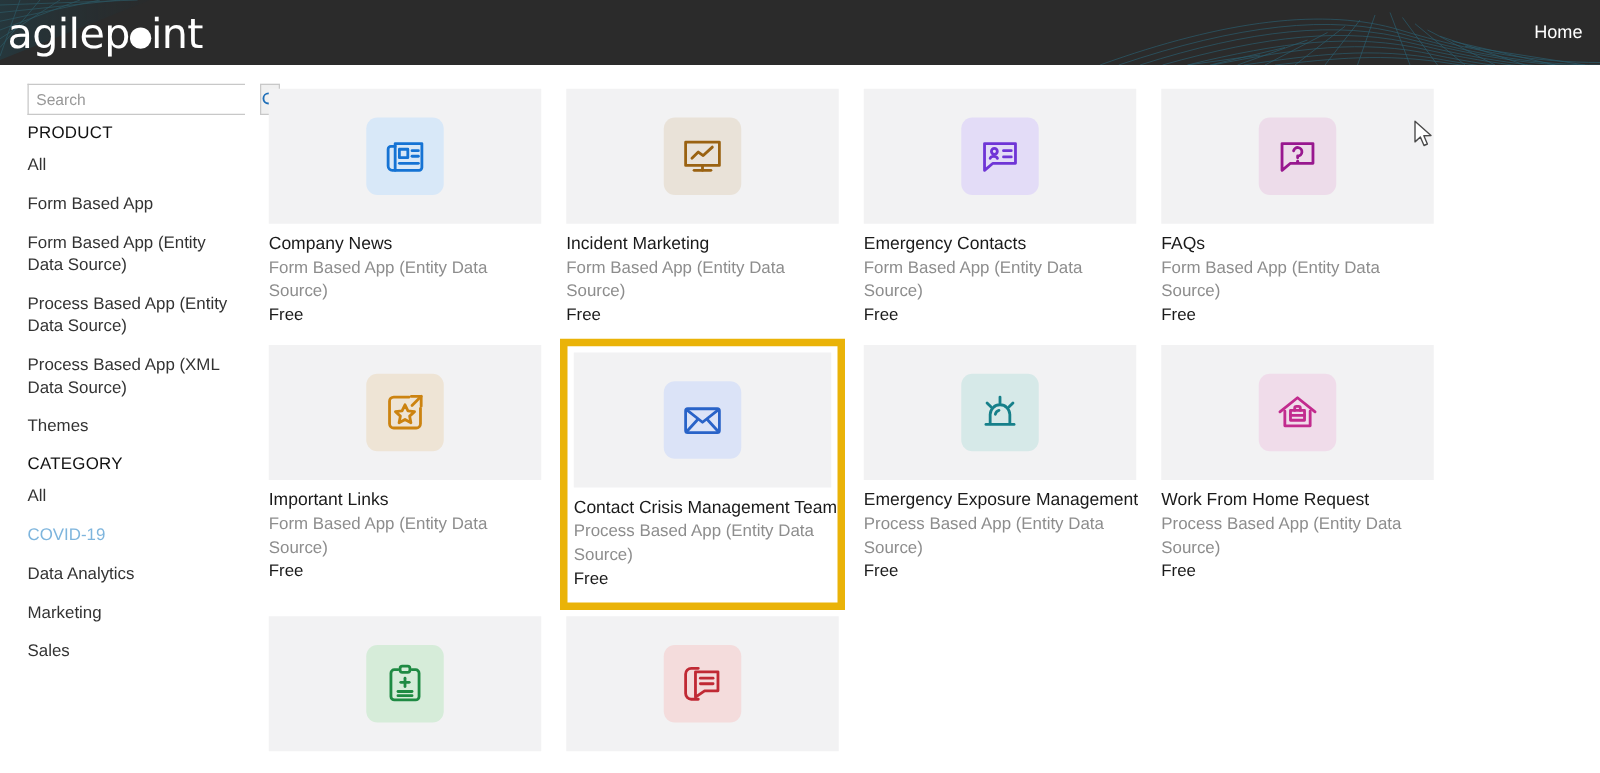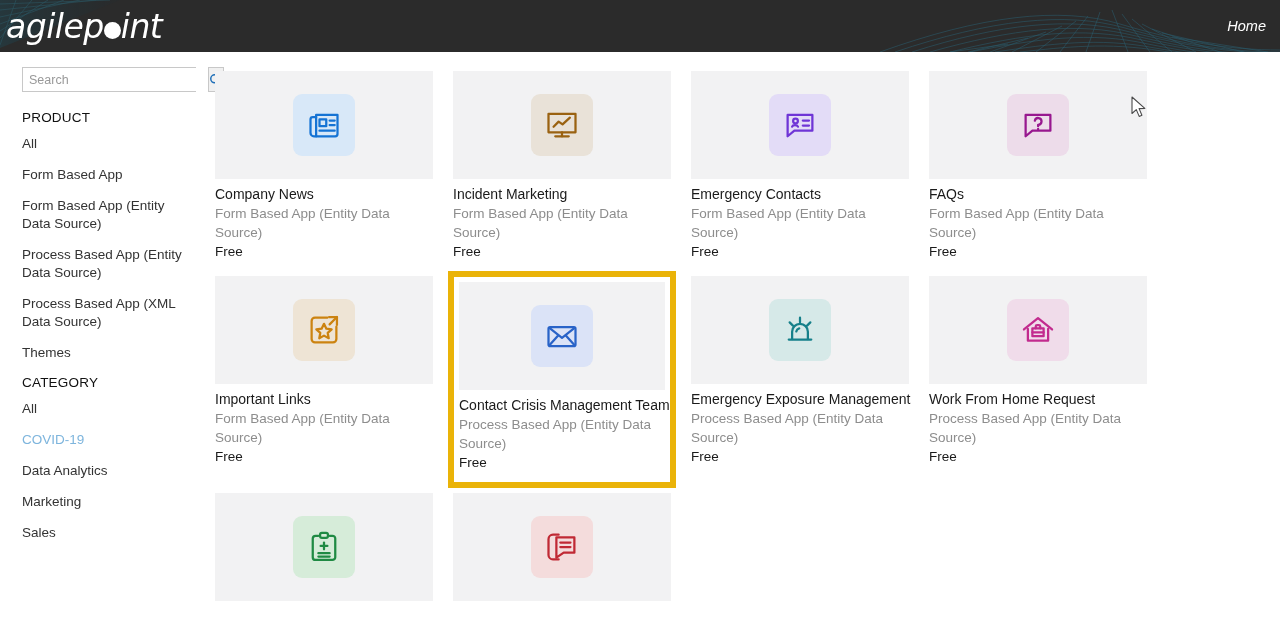--- a/index.html
+++ b/index.html
@@ -12,21 +12,20 @@
   }
 
   
   .header {
     position: relative;
     height: 52px;
     background: #404040;
     overflow: hidden;
     display: flex;
     align-items: center;
-    font-style: italic;
   }
   .header-bg {
     position: absolute;
     inset: 0;
     pointer-events: none;
   }
   .logo-wrap {
     position: relative;
     z-index: 2;
     padding-left: 6px;
@@ -75,21 +74,21 @@
   .sidebar {
     width: 210px;
     flex: 0 0 210px;
     padding: 15px 0 0 22px;
     background: #ffffff;
   }
   .search-row {
     display: flex;
     width: 184px;
     height: 25px;
-    margin-bottom: 18px;
+    margin-bottom: 6px;
     gap: 12px;
   }
   .search-input {
     flex: 1;
     border: 1px solid #c8c8c8;
     border-right: none;
     padding: 0 6px;
     font-size: 12.5px;
     color: #333;
     font-family: "Liberation Sans", sans-serif;

